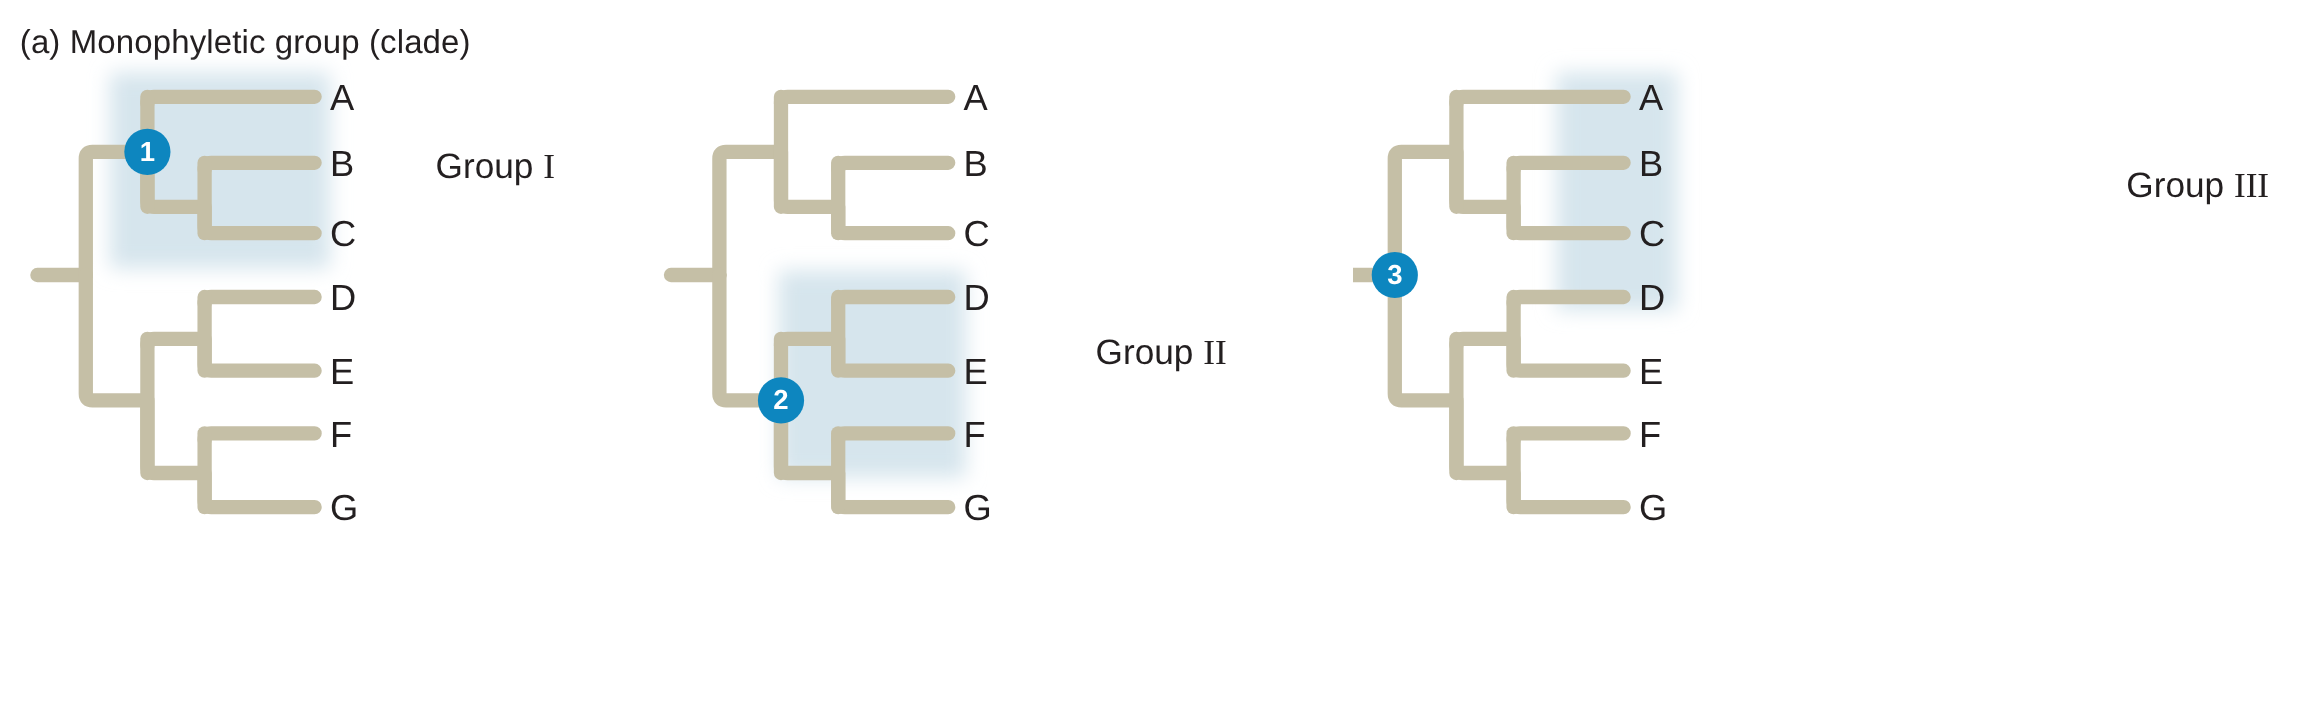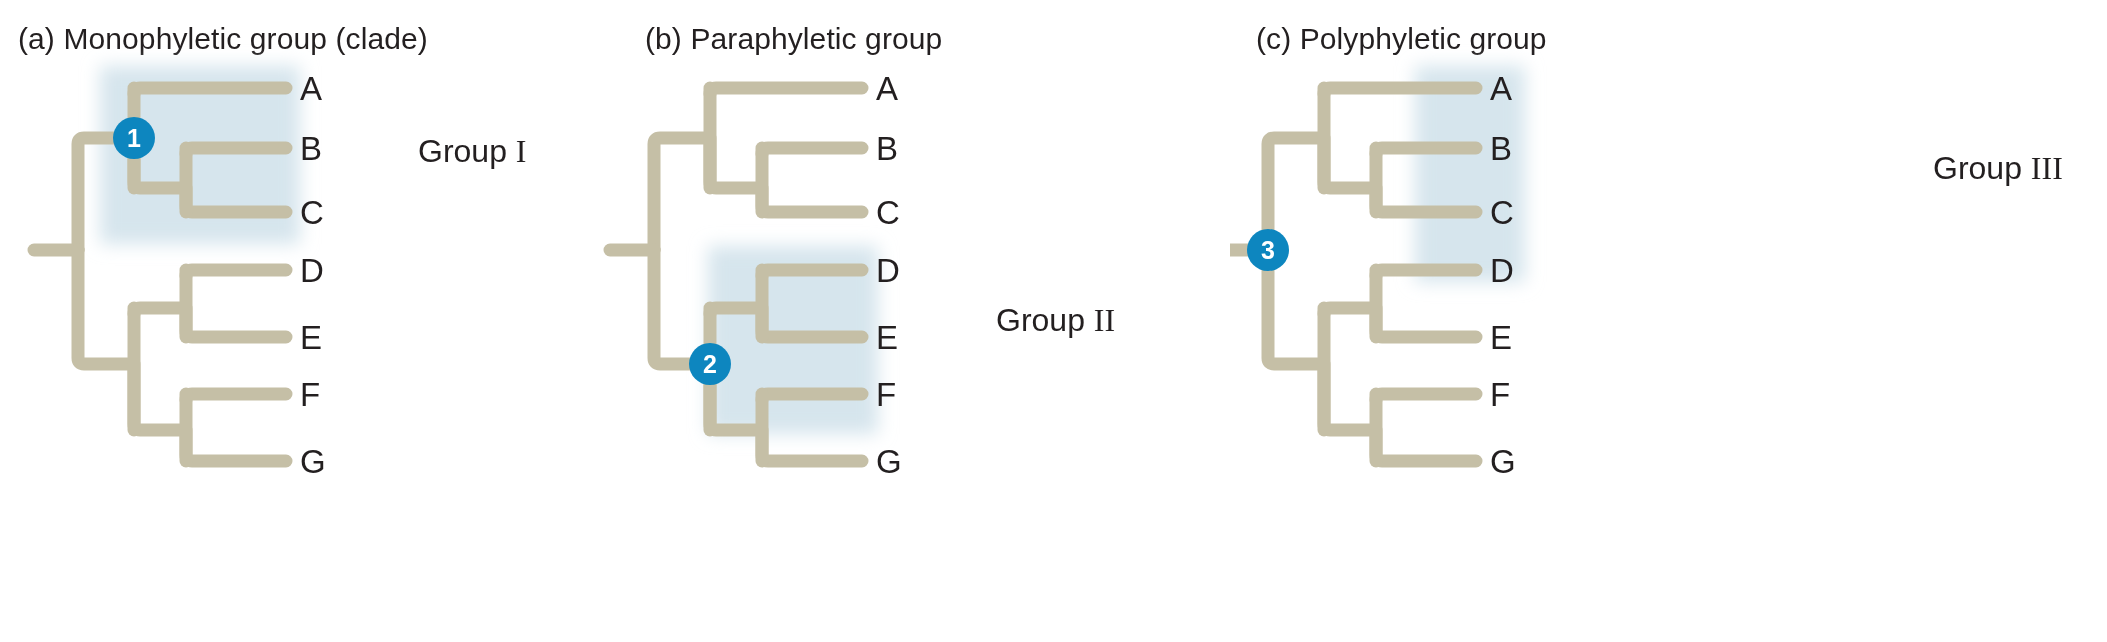--- a/index.html
+++ b/index.html
@@ -108,28 +108,27 @@
     </svg>
 
     <div class="tip-label" style="left:300px; top:72px;">A</div>
     <div class="tip-label" style="left:300px; top:132px;">B</div>
     <div class="tip-label" style="left:300px; top:196px;">C</div>
     <div class="tip-label" style="left:300px; top:254px;">D</div>
     <div class="tip-label" style="left:300px; top:321px;">E</div>
     <div class="tip-label" style="left:300px; top:378px;">F</div>
     <div class="tip-label" style="left:300px; top:445px;">G</div>
 
-    <div class="group-label" style="left:418px; top:135px;"><span>Group </span><span class="numeral">I</span></div>
+    <div class="group-label" style="left:396px; top:135px;"><span>Group </span><span class="numeral">I</span></div>
 
     <div class="node-badge" style="left:113px; top:117px;">1</div>
   </div>
 
   <div class="panel" id="panel-b">
 
-    <div class="panel-title" style="left:45px; top:24px;">(b) Paraphyletic group</div>
 
     <svg class="tree-svg" width="660" height="642" viewBox="0 0 660 642">
       <defs>
         <filter id="blurB" x="-30%" y="-30%" width="160%" height="160%">
           <feGaussianBlur stdDeviation="9"></feGaussianBlur>
         </filter>
       </defs>
 
       <rect x="108" y="246" width="170" height="188" fill="#d6e5ed" filter="url(#blurB)"></rect>
 
@@ -168,21 +167,20 @@
     <div class="tip-label" style="left:276px; top:378px;">F</div>
     <div class="tip-label" style="left:276px; top:445px;">G</div>
 
     <div class="group-label" style="left:396px; top:304px;"><span>Group </span><span class="numeral">II</span></div>
 
     <div class="node-badge" style="left:89px; top:343px;">2</div>
   </div>
 
   <div class="panel" id="panel-c">
 
-    <div class="panel-title" style="left:26px; top:24px;">(c) Polyphyletic group</div>
 
     <svg class="tree-svg" width="877" height="642" viewBox="0 0 877 642">
       <defs>
         <filter id="blurC" x="-30%" y="-30%" width="160%" height="160%">
           <feGaussianBlur stdDeviation="9"></feGaussianBlur>
         </filter>
       </defs>
 
       <rect x="185" y="66" width="110" height="216" fill="#d6e5ed" filter="url(#blurC)"></rect>
 

